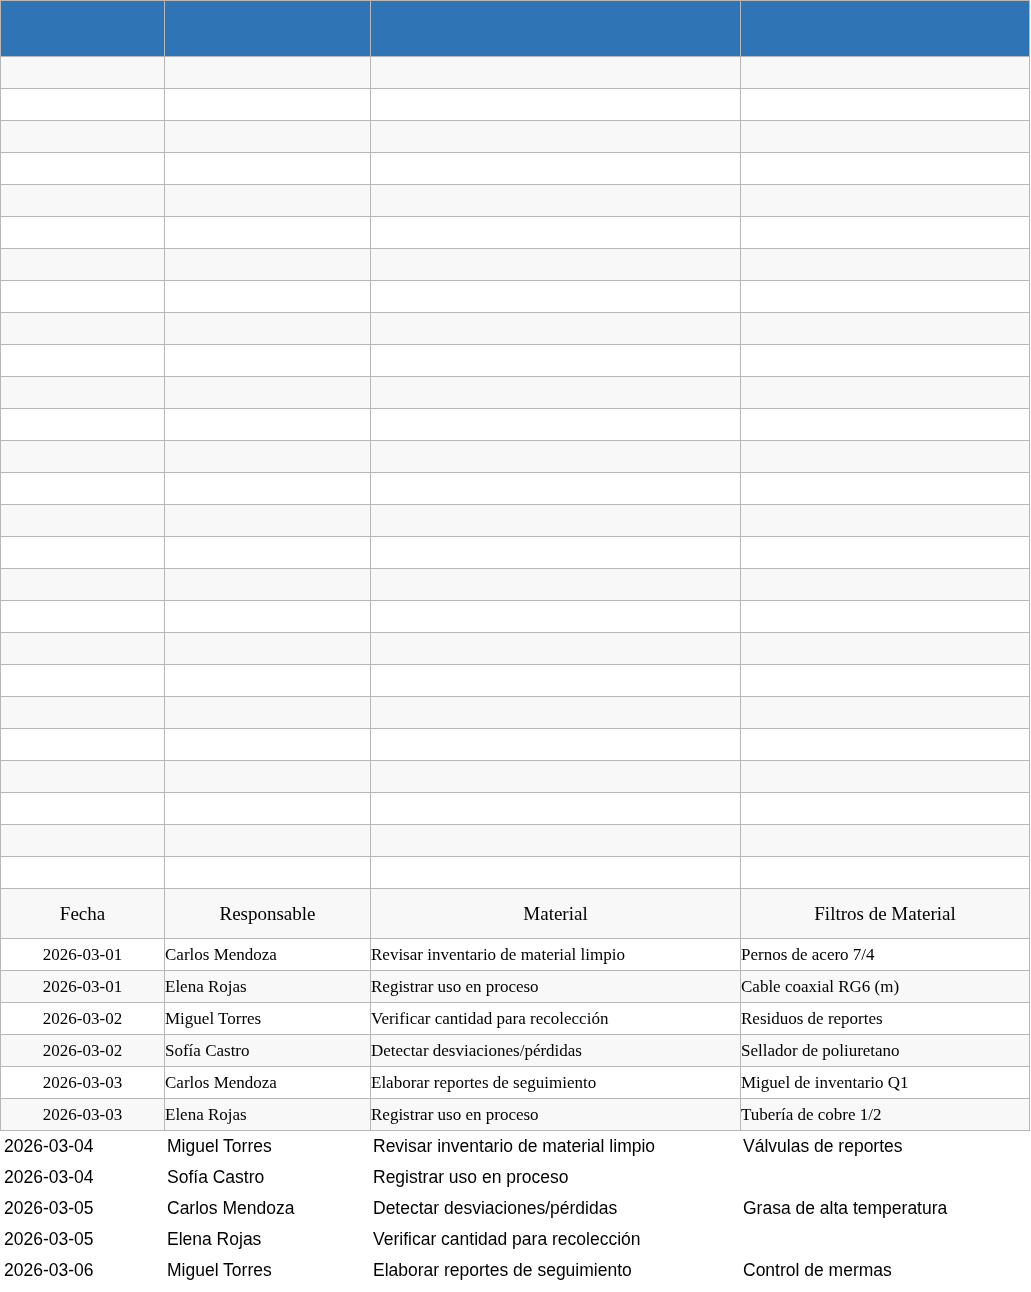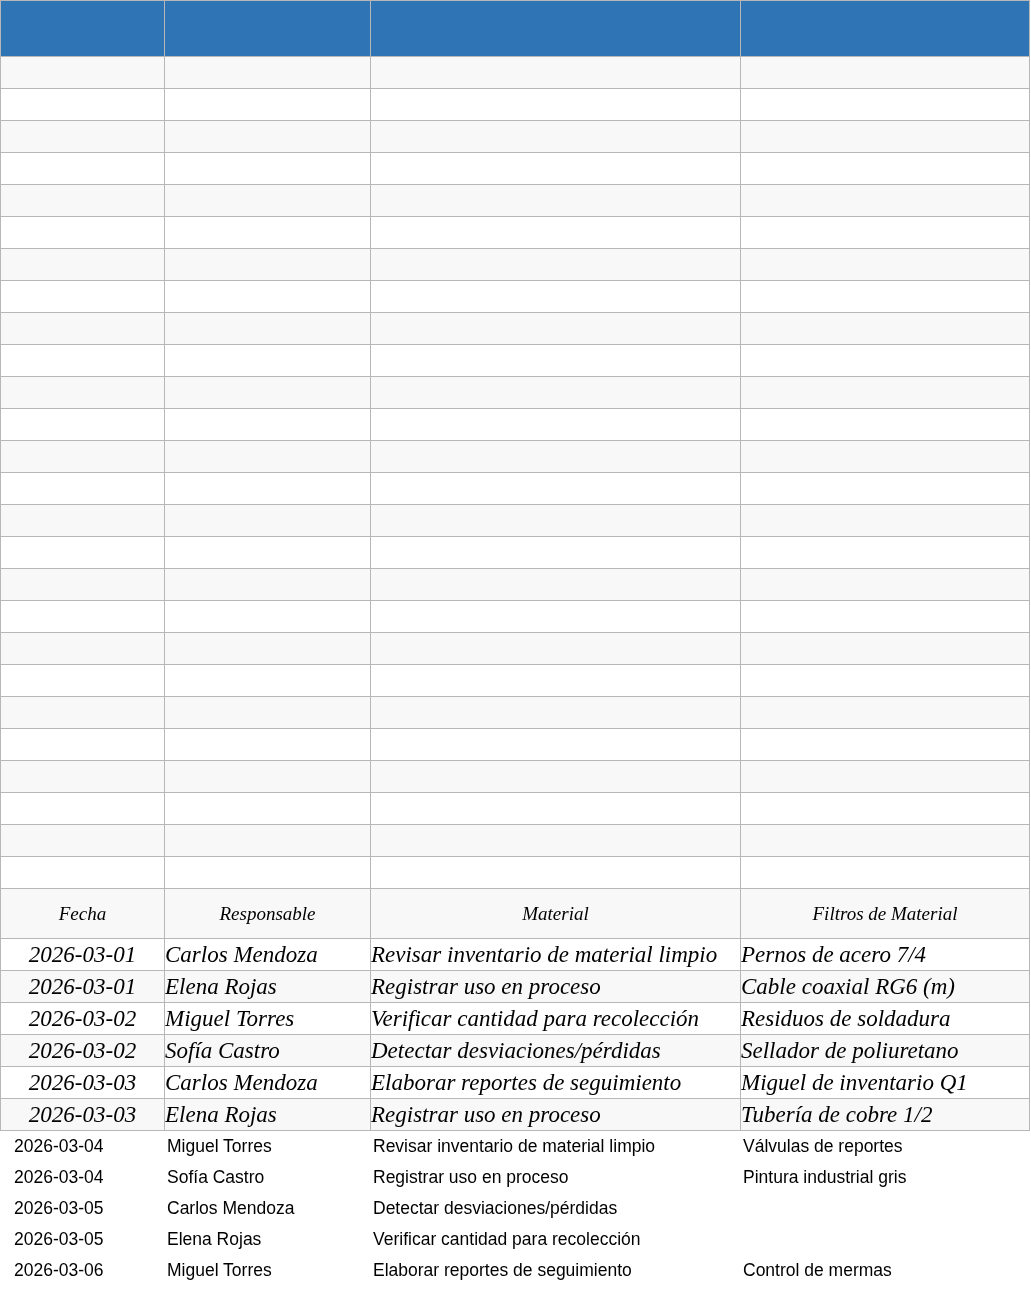--- a/index.html
+++ b/index.html
@@ -15,21 +15,20 @@
     color: #000000;
   }
 
   
   #sheet-table {
     border-collapse: collapse;
     border-spacing: 0;
     width: 1029px;
     margin: 0;
     table-layout: fixed;
-    font-style: italic;
   }
   #sheet-table col.c1 { width: 164px; }
   #sheet-table col.c2 { width: 206px; }
   #sheet-table col.c3 { width: 370px; }
   #sheet-table col.c4 { width: 289px; }
 
   #sheet-table td, #sheet-table th {
     border: 1px solid #b7b7b7;
     padding: 0;
     margin: 0;
@@ -57,21 +56,21 @@
     background: #f8f8f8;
     font-size: 19px;
     line-height: 49px;
   }
   tr.colhead-row td.col-date { text-align: center; }
   tr.colhead-row td.col-text { text-align: center; padding-left: 5px; }
 
   
   tr.data-row td {
     height: 31px;
-    font-size: 23px;
+    font-size: 17px;
     line-height: 31px;
   }
   tr.data-row.odd  td { background: #ffffff; }
   tr.data-row.even td { background: #f8f8f8; }
   tr.data-row td.col-date { text-align: center; }
   tr.data-row td.col-text { text-align: left; padding-left: 5px; }
 
   
   #plain-rows {
     width: 1031px;
@@ -85,21 +84,21 @@
     align-items: center;
     background: #ffffff;
   }
   .plain-row > div {
     font-size: 17.5px;
     line-height: 31px;
     white-space: nowrap;
     overflow: hidden;
     color: #000000;
   }
-  .plain-row .col-date { text-align: left; padding-left: 14px; }
+  .plain-row .col-date { text-align: left; padding-left: 4px; }
   .plain-row .col-text { text-align: left; padding-left: 2px; }
 </style>
 </head>
 <body>
 
 <table id="sheet-table">
   <colgroup>
     <col class="c1">
       <col class="c2">
       <col class="c3">
@@ -284,21 +283,21 @@
       <tr class="data-row even">
         <td class="col-date">2026-03-01</td>
         <td class="col-text">Elena Rojas</td>
         <td class="col-text">Registrar uso en proceso</td>
         <td class="col-text">Cable coaxial RG6 (m)</td>
       </tr>
       <tr class="data-row odd">
         <td class="col-date">2026-03-02</td>
         <td class="col-text">Miguel Torres</td>
         <td class="col-text">Verificar cantidad para recolección</td>
-        <td class="col-text">Residuos de soldadura</td>
+        <td class="col-text">Residuos de reportes</td>
       </tr>
       <tr class="data-row even">
         <td class="col-date">2026-03-02</td>
         <td class="col-text">Sofía Castro</td>
         <td class="col-text">Detectar desviaciones/pérdidas</td>
         <td class="col-text">Sellador de poliuretano</td>
       </tr>
       <tr class="data-row odd">
         <td class="col-date">2026-03-03</td>
         <td class="col-text">Carlos Mendoza</td>
@@ -319,26 +318,26 @@
 <div class="plain-row">
       <div class="col-date">2026-03-04</div>
       <div class="col-text">Miguel Torres</div>
       <div class="col-text">Revisar inventario de material limpio</div>
       <div class="col-text">Válvulas de reportes</div>
     </div>
     <div class="plain-row">
       <div class="col-date">2026-03-04</div>
       <div class="col-text">Sofía Castro</div>
       <div class="col-text">Registrar uso en proceso</div>
-      <div class="col-text">Pintura industrial gris</div>
     </div>
     <div class="plain-row">
       <div class="col-date">2026-03-05</div>
       <div class="col-text">Carlos Mendoza</div>
       <div class="col-text">Detectar desviaciones/pérdidas</div>
+      <div class="col-text">Grasa de alta temperatura</div>
     </div>
     <div class="plain-row">
       <div class="col-date">2026-03-05</div>
       <div class="col-text">Elena Rojas</div>
       <div class="col-text">Verificar cantidad para recolección</div>
     </div>
     <div class="plain-row">
       <div class="col-date">2026-03-06</div>
       <div class="col-text">Miguel Torres</div>
       <div class="col-text">Elaborar reportes de seguimiento</div>

